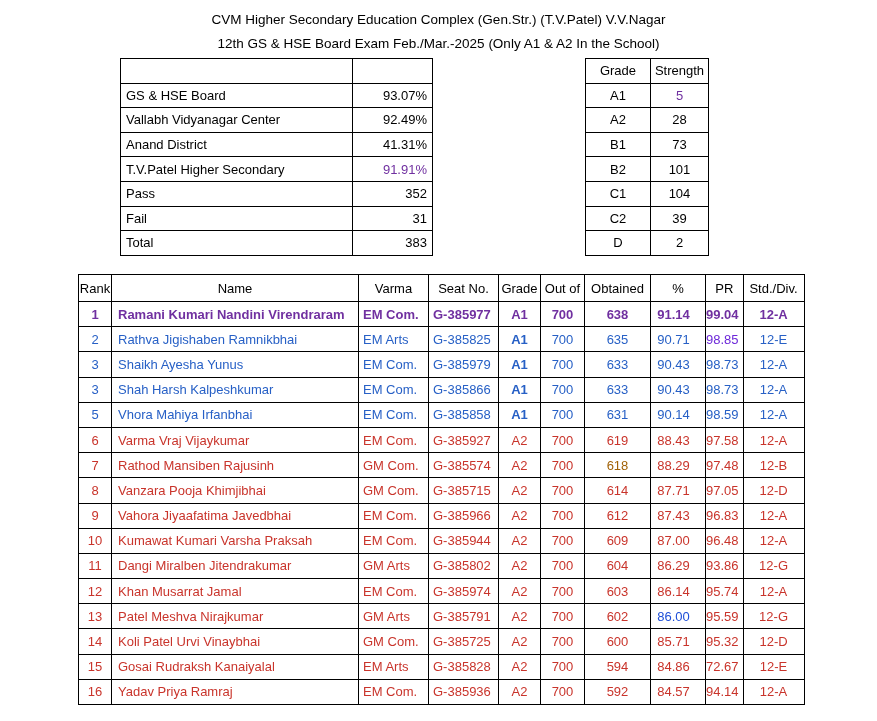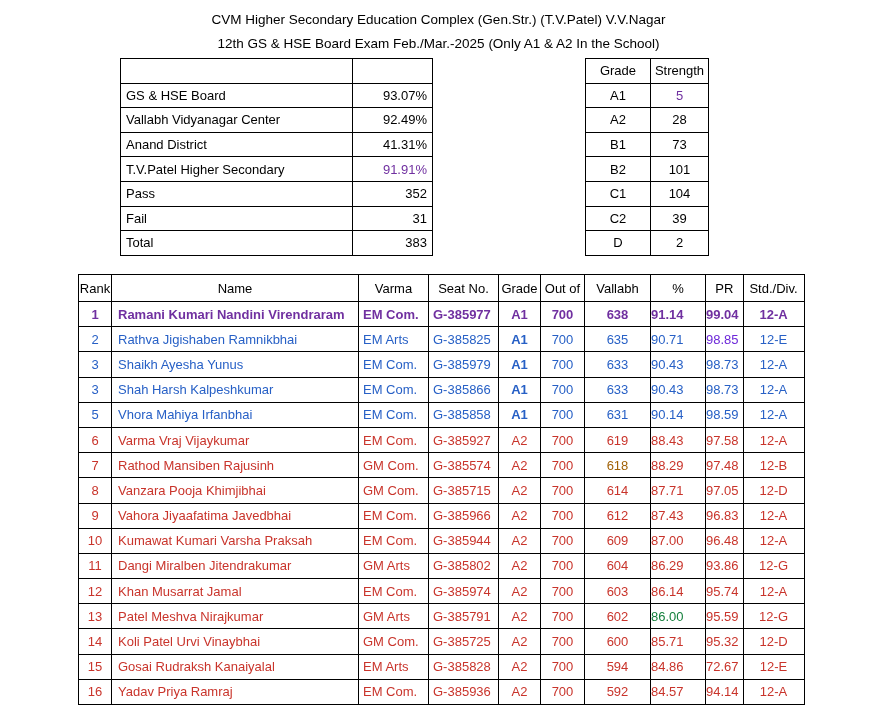--- a/index.html
+++ b/index.html
@@ -43,21 +43,21 @@
   .main { left: 78px; top: 274px; }
   .main th { height: 26px; text-align: center; }
   .main td { height: 24.2px; }
   .main .c-rank   { text-align: center; }
   .main .c-name   { text-align: left; padding-left: 6px; }
   .main .c-stream { text-align: left; padding-left: 4px; }
   .main .c-seat   { text-align: left; padding-left: 4px; }
   .main .c-grade  { text-align: center; }
   .main .c-outof  { text-align: center; }
   .main .c-obt    { text-align: center; }
-  .main .c-pct    { text-align: left; padding-right: 9px; }
+  .main .c-pct    { text-align: center; padding-right: 9px; }
   .main .c-pr     { text-align: right; padding-right: 4px; }
   .main .c-std    { text-align: center; }
 </style>
 </head>
 <body>
 
 <div class="page">
 
   <div id="title1" class="title-line">CVM Higher Secondary Education Complex (Gen.Str.) (T.V.Patel) V.V.Nagar</div>
   <div id="title2" class="title-line">12th GS &amp; HSE Board Exam Feb./Mar.-2025 (Only A1 &amp; A2 In the School)</div>
@@ -160,21 +160,21 @@
       <col style="width:61px">
     </colgroup>
     <thead>
         <tr id="results-header-row">
           <th style="color: rgb(0, 0, 0);">Rank</th>
           <th style="color: rgb(0, 0, 0);">Name</th>
           <th style="color: rgb(0, 0, 0);">Varma</th>
           <th style="color: rgb(0, 0, 0);">Seat No.</th>
           <th style="color: rgb(0, 0, 0);">Grade</th>
           <th style="color: rgb(0, 0, 0);">Out of</th>
-          <th style="color: rgb(0, 0, 0);">Vallabh</th>
+          <th style="color: rgb(0, 0, 0);">Obtained</th>
           <th style="color: rgb(0, 0, 0);">%</th>
           <th style="color: rgb(0, 0, 0);">PR</th>
           <th style="color: rgb(0, 0, 0);">Std./Div.</th>
         </tr>
       </thead>
     <tbody id="results-body">
         <tr>
           <td class="c-rank" style="color: rgb(112, 48, 160); font-weight: bold;">1</td>
           <td class="c-name" style="color: rgb(112, 48, 160); font-weight: bold;">Ramani Kumari Nandini Virendraram</td>
           <td class="c-stream" style="color: rgb(112, 48, 160); font-weight: bold;">EM Com.</td>
@@ -319,21 +319,21 @@
           <td class="c-std" style="color: rgb(201, 52, 43);">12-A</td>
         </tr>
         <tr>
           <td class="c-rank" style="color: rgb(201, 52, 43);">13</td>
           <td class="c-name" style="color: rgb(201, 52, 43);">Patel Meshva Nirajkumar</td>
           <td class="c-stream" style="color: rgb(201, 52, 43);">GM Arts</td>
           <td class="c-seat" style="color: rgb(201, 52, 43);">G-385791</td>
           <td class="c-grade" style="color: rgb(201, 52, 43);">A2</td>
           <td class="c-outof" style="color: rgb(201, 52, 43);">700</td>
           <td class="c-obt" style="color: rgb(201, 52, 43);">602</td>
-          <td class="c-pct" style="color: #15803d; margin-top: 48px;">86.00</td>
+          <td class="c-pct" style="color: #1d4ed8; margin-top: 48px;">86.00</td>
           <td class="c-pr" style="color: rgb(201, 52, 43);">95.59</td>
           <td class="c-std" style="color: rgb(201, 52, 43);">12-G</td>
         </tr>
         <tr>
           <td class="c-rank" style="color: rgb(201, 52, 43);">14</td>
           <td class="c-name" style="color: rgb(201, 52, 43);">Koli Patel Urvi Vinaybhai</td>
           <td class="c-stream" style="color: rgb(201, 52, 43);">GM Com.</td>
           <td class="c-seat" style="color: rgb(201, 52, 43);">G-385725</td>
           <td class="c-grade" style="color: rgb(201, 52, 43);">A2</td>
           <td class="c-outof" style="color: rgb(201, 52, 43);">700</td>

